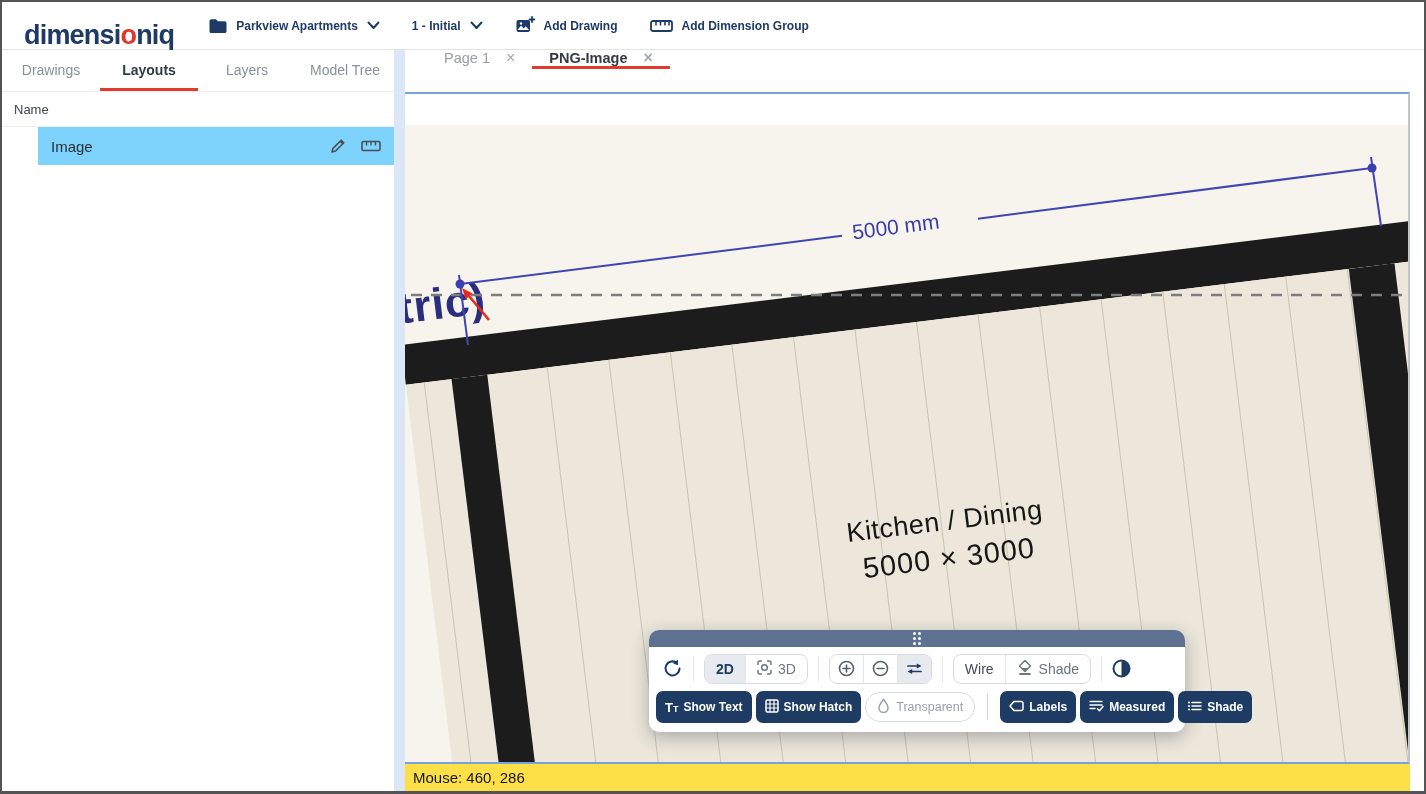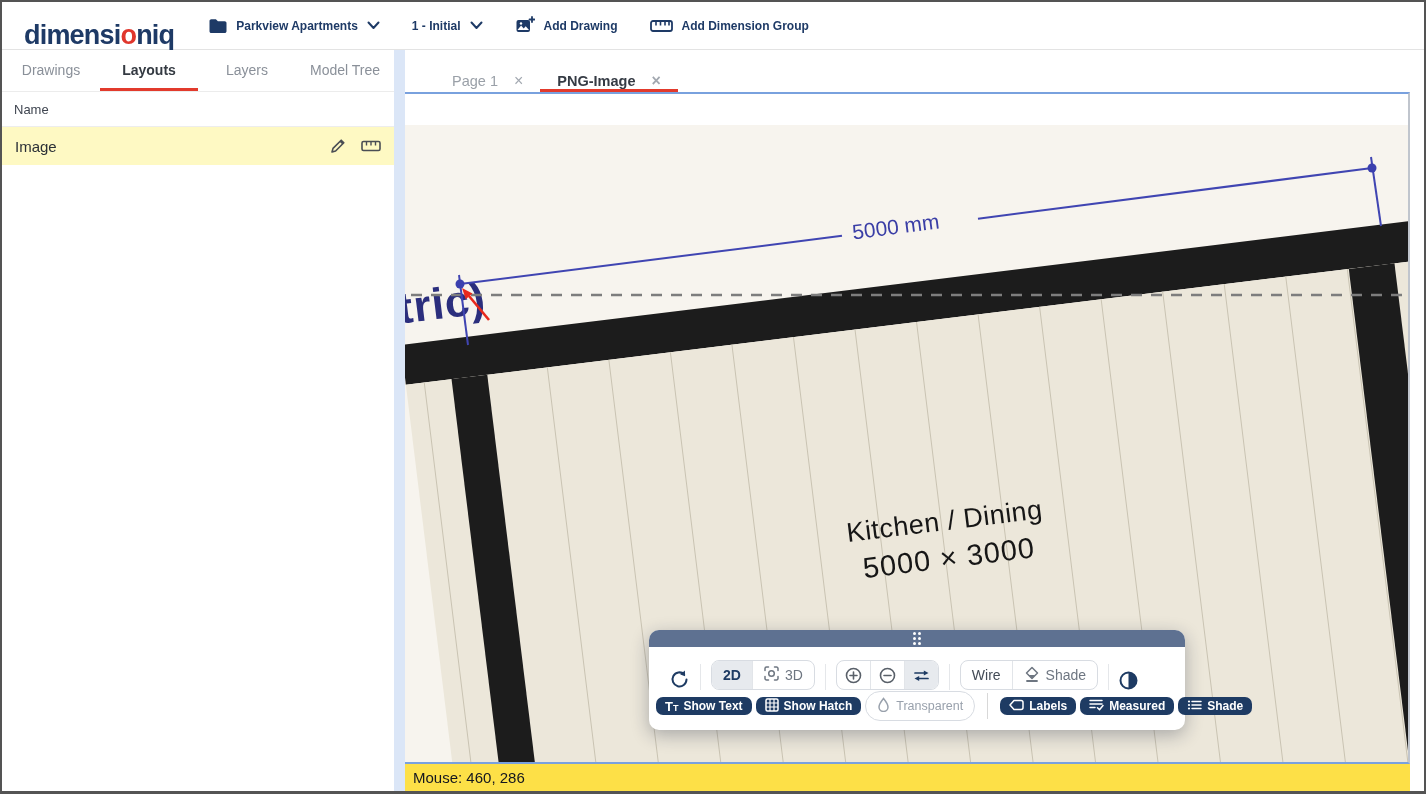--- a/index.html
+++ b/index.html
@@ -20,31 +20,31 @@
   .main { flex:1; display:flex; min-height:0; }
 
   
   .sidebar { width:392px; flex:0 0 392px; display:flex; flex-direction:column; background:#fff; }
   .side-tabs { height:42px; flex:0 0 42px; display:flex; border-bottom:1px solid #ececec; }
   .side-tab { flex:1; display:flex; align-items:center; justify-content:center; font-size:14px;
               color:#8a9099; cursor:pointer; border-bottom:3px solid transparent; padding-top:2px; }
   .side-tab.active { color:#343a42; font-weight:700; border-bottom-color:#e23a2c; }
   .name-row { height:35px; flex:0 0 35px; display:flex; align-items:center; padding:0 12px;
               font-size:13px; color:#3f4550; border-bottom:1px solid #ededed;text-align:right; }
-  .image-row { height:38px; flex:0 0 38px; background:#fef9c3; display:flex; align-items:center;
-               padding:0 13px; font-size:15px; color:#2b3036; }
+  .image-row { height:38px; flex:0 0 38px; background:#7dd3fc; display:flex; align-items:center;
+               padding:0 13px; font-size:15px; color:#2b3036;margin-left:36px; }
   .row-icons { margin-left:auto; display:flex; align-items:center; gap:15px; color:#4a4e54; }
   .row-icons svg { display:block; cursor:pointer; }
 
   
   .divider { width:11px; flex:0 0 11px; background:#dbe6f7; }
 
   
   .content { flex:1; display:flex; flex-direction:column; min-width:0; padding-right:14px; background:#fff; }
-  .doc-tabs { height:42px; flex:0 0 42px; display:flex; align-items:flex-end; padding-left:30px; background:#fff; }
+  .doc-tabs { height:42px; flex:0 0 42px; display:flex; align-items:flex-start; padding-left:22px; background:#fff; }
   .doc-tab { display:flex; align-items:center; gap:16px; padding:0 17px; font-size:14.5px;
              color:#9aa0a8; cursor:pointer; border-bottom:3px solid transparent; }
   .doc-tab.active { color:#353b44; font-weight:600; border-bottom-color:#e23a2c; }
   .tab-close { font-size:16px; color:#a2a8b0; line-height:1; cursor:pointer; }
 
   
   .canvas-frame { flex:1; position:relative; min-height:0; background:#fff; overflow:hidden;
                   border-top:2px solid #79a1de; border-bottom:2px solid #79a1de; border-right:2px solid #c0c5cd; }
   .image-area { position:absolute; left:0; right:0; top:31px; bottom:0; background:#f7f4ee; overflow:hidden; }
   .floor-wrap { position:absolute; left:-4px; top:220px; width:1280px; height:860px;
@@ -66,33 +66,33 @@
                color:#3a3ea6; transform:rotate(-7.3deg); white-space:nowrap; }
   svg.overlay { position:absolute; left:0; top:0; pointer-events:none; }
 
   
   .toolbar { position:absolute; left:244px; top:536px; width:536px; background:#fff; border-radius:10px;
              box-shadow:0 5px 18px rgba(25,35,60,.32); }
   .tb-header { height:17px; background:#5e7191; border-radius:10px 10px 0 0;
                display:flex; align-items:center; justify-content:center; cursor:grab; }
   .grip { display:grid; grid-template-columns:repeat(2, 3px); grid-auto-rows:3px; gap:2px; }
   .grip i { background:#fff; border-radius:50%; }
-  .tb-row1 { height:43px; display:flex; align-items:flex-end; padding:0 13px;margin-left:7px; }
+  .tb-row1 { height:43px; display:flex; align-items:center; padding:0 13px; }
   .icon-btn { display:flex; align-items:center; justify-content:center; cursor:pointer; color:#1e3b63; }
   .vsep { width:1px; height:26px; background:#e5e7ea; margin:0 10px; flex:0 0 1px; }
   .btn-group { display:flex; align-items:stretch; border:1px solid #d8dce2; border-radius:8px;
                overflow:hidden; height:30px; background:#fff; }
   .bg-cell { display:flex; align-items:center; gap:6px; padding:0 11px; font-size:14px;
              color:#6e7681; cursor:pointer; }
   .bg-cell + .bg-cell { border-left:1px solid #e2e5e9; }
   .bg-cell.active { background:#e7eaee; color:#1e3b63; font-weight:700; }
   .bg-cell.sq { padding:0 8px; }
   .wire-cell { color:#434b56; font-weight:500; }
   .tb-row2 { display:flex; align-items:center; gap:4px; padding:1px 7px 9px; }
-  .btn-dark { display:flex; align-items:center; gap:5px; height:18px; padding:0 9px;
+  .btn-dark { display:flex; align-items:center; gap:5px; height:32px; padding:0 9px;
               background:#1e3b63; color:#fff; border-radius:7px; font-size:12px; font-weight:700;
               cursor:pointer; white-space:nowrap; }
   .btn-light { display:flex; align-items:center; gap:6px; height:30px; padding:0 11px; background:#fff;
                border:1px solid #d8dce2; color:#99a1ac; border-radius:15px; font-size:12.5px;
                cursor:pointer; white-space:nowrap; }
   .r2sep { width:1px; height:26px; background:#d8d8d8; margin:0 8px; flex:0 0 1px; }
   .tt-icon { font-weight:700; line-height:1; }
   .tt-icon .big { font-size:13px; } .tt-icon .small { font-size:9px; }
 
   

